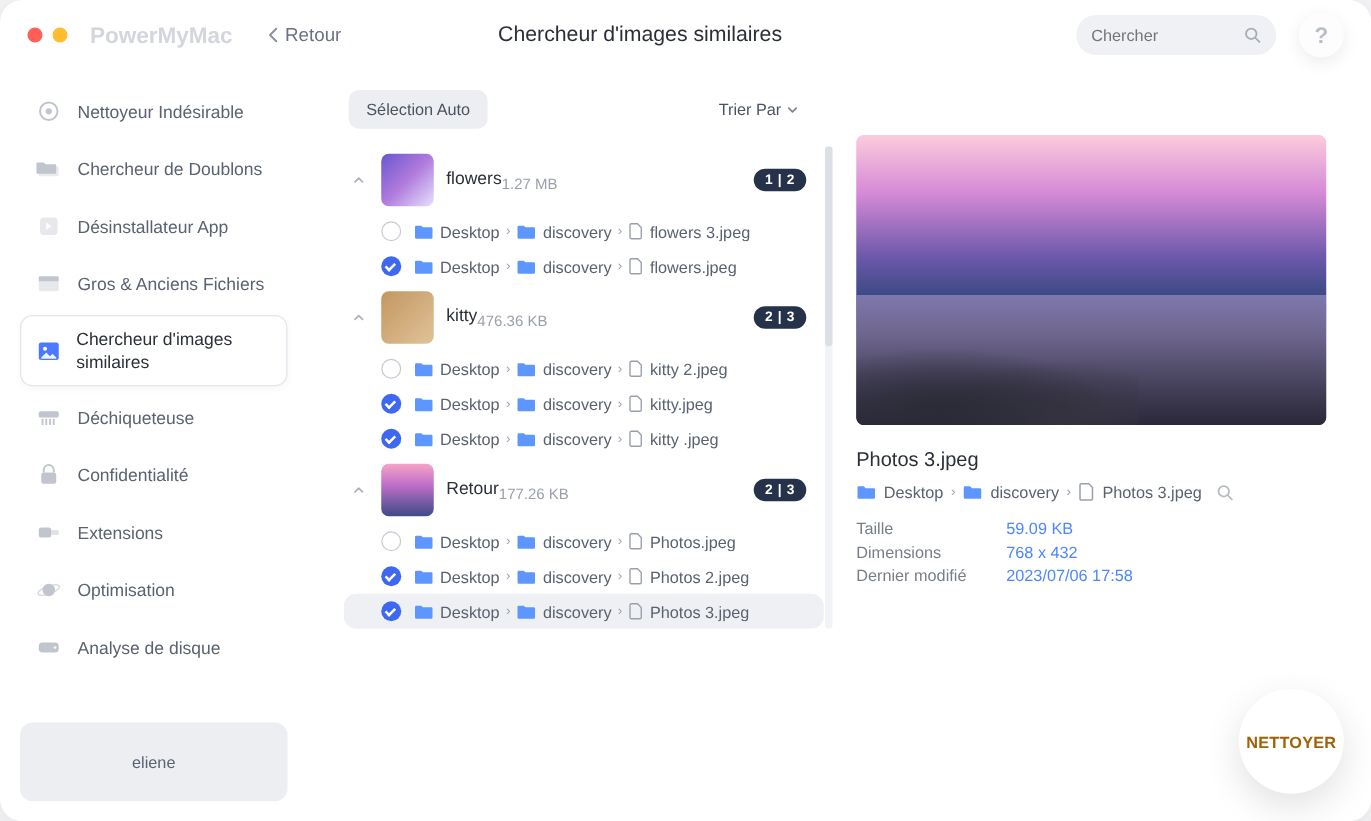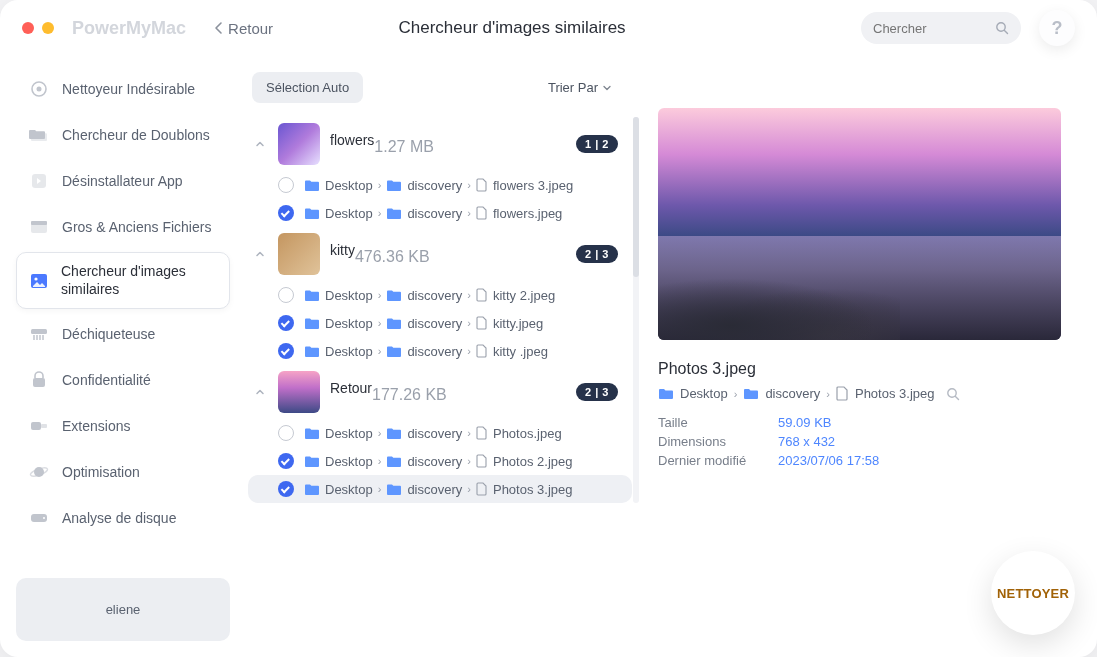--- a/index.html
+++ b/index.html
@@ -11,21 +11,21 @@
 .dot.red { background: #ff5f57; }
 .dot.yellow { background: #febc2e; }
 .brand { color: #d3d6dc; font-size: 18px; font-weight: 600; margin-right: 28px; }
 .back { display: flex; align-items: center; color: #6b7280; font-size: 15px; cursor: pointer; }
 .back svg { margin-right: 4px; }
 .title { flex: 1; text-align: center; color: #2b2f38; font-size: 17px; font-weight: 500; margin-left: -110px;}
 .search { width: 160px; height: 32px; background: #f0f1f4; border-radius: 16px; display: flex; align-items: center; padding: 0 12px; color: #a5abb6; font-size: 13px; }
 .search input { border: none; background: transparent; outline: none; width: 110px; font-size: 13px; color: #555;}
 .search svg { margin-left: auto; }
 .help { width: 36px; height: 36px; border-radius: 50%; background: #fdfdfe; box-shadow: 0 4px 14px rgba(0,0,0,0.08); display: flex; align-items: center; justify-content: center; color: #b9bec8; font-size: 18px; font-weight: 600; margin-left: 18px; cursor: pointer;}
-.body { flex: 1; display: flex; overflow: hidden; }
+.body { flex: 1; display: flex; overflow: hidden; gap: 27px; }
 .sidebar { width: 240px; padding: 12px 10px 16px 16px; display: flex; flex-direction: column; }
 .nav-item { display: flex; align-items: center; padding: 10px 12px; border-radius: 10px; color: #5a6270; font-size: 14px; cursor: pointer; margin-bottom: 4px;}
 .nav-item .nicon { width: 22px; height: 22px; margin-right: 12px; color: #c1c5cd; display:flex; align-items:center; justify-content:center;}
 .nav-item.active { background: #ffffff; border: 1px solid #e2e5eb; box-shadow: 0 2px 6px rgba(0,0,0,0.04); color: #2b2f38; }
 .nav-item.active .nicon { color: #4b79ff; }
 .nav-item.multiline span { line-height: 1.25;}
 .userpill { margin-top: auto; background: #eceef2; border-radius: 10px; padding: 24px; text-align: center; color: #5a6270; font-size: 13px;}
 .main { flex: 1; display: flex; overflow: hidden; padding-right: 10px;}
 .listpane { width: 400px; display: flex; flex-direction: column; padding: 8px 0 8px 8px;}
 .listtools { display: flex; align-items: center; padding: 8px 14px 14px 4px; }
@@ -33,21 +33,21 @@
 .sortby { margin-left: auto; font-size: 13px; color: #4b5360; display: flex; align-items: center; cursor: pointer; margin-right: 14px;}
 .sortby svg { margin-left: 4px;}
 .scroll { overflow-y: auto; padding-right: 8px; position: relative;}
 .scrolltrack { position: absolute; right: 1px; top: 0; bottom: 0; width: 6px; background: #f2f3f6; border-radius: 3px;}
 .scrollthumb { position: absolute; right: 1px; top: 0; width: 6px; height: 160px; background: #dcdfe5; border-radius: 3px;}
 .group-head { display: flex; align-items: center; padding: 6px 14px 6px 0; }
 .chevbtn { width: 24px; height: 24px; display:flex; align-items:center; justify-content:center; color: #aeb4bf; cursor: pointer; margin-right: 6px;}
 .thumb { width: 42px; height: 42px; border-radius: 6px; margin-right: 10px; background-size:cover; background-position:center; flex-shrink:0;}
 .ginfo { display: flex; flex-direction: row; }
 .gname { font-size: 14px; color: #2b2f38; font-weight: 500;}
-.gsz { font-size: 16px; color: #9aa0ab; margin-top: 6px;}
+.gsz { font-size: 12px; color: #9aa0ab; margin-top: 6px;}
 .badge { margin-left: auto; background: #26324a; color: #fff; font-size: 11px; font-weight: 600; padding: 3px 9px 3px 9px; border-radius: 10px; letter-spacing: 0.5px;}
 .row { display: flex; align-items: center; padding: 6px 10px 6px 30px; border-radius: 10px; font-size: 13px; color: #5a6270;}
 .row.selected { background: #eef0f4; }
 .chk { width: 16px; height: 16px; border-radius: 50%; margin-right: 10px; flex-shrink:0; display:flex; align-items:center; justify-content:center;}
 .chk.off { border: 1.5px solid #c6cad2; }
 .chk.on { background: #3e68f0; }
 .chk.on::after { content:""; width:6px; height:3px; border-left:2px solid #fff; border-bottom:2px solid #fff; transform: rotate(-45deg) translate(0px,-1px);}
 .path { display: flex; align-items: center; gap: 5px; overflow: hidden; white-space: nowrap;}
 .fld { color: #4e86ff; display:inline-flex;}
 .pg { color: #9aa0ab; font-size: 11px;}

